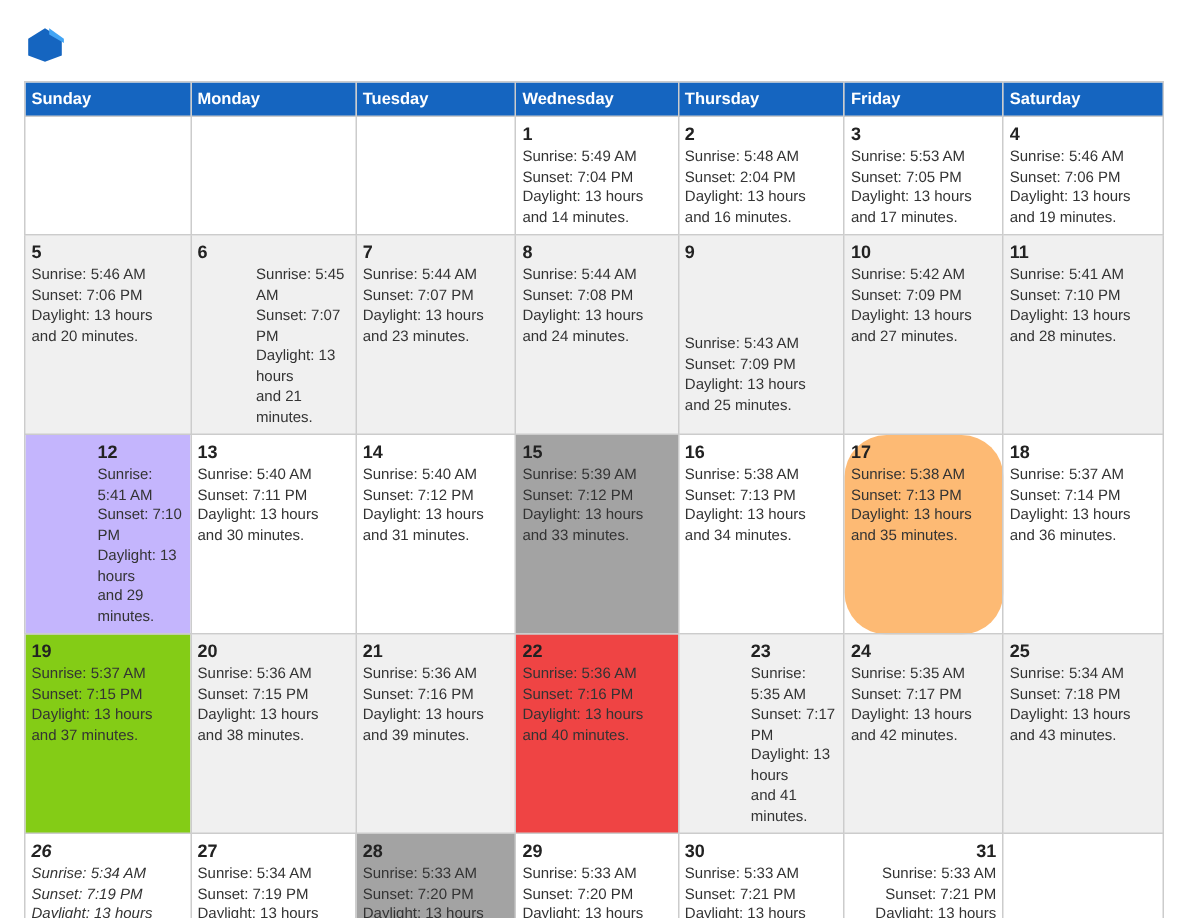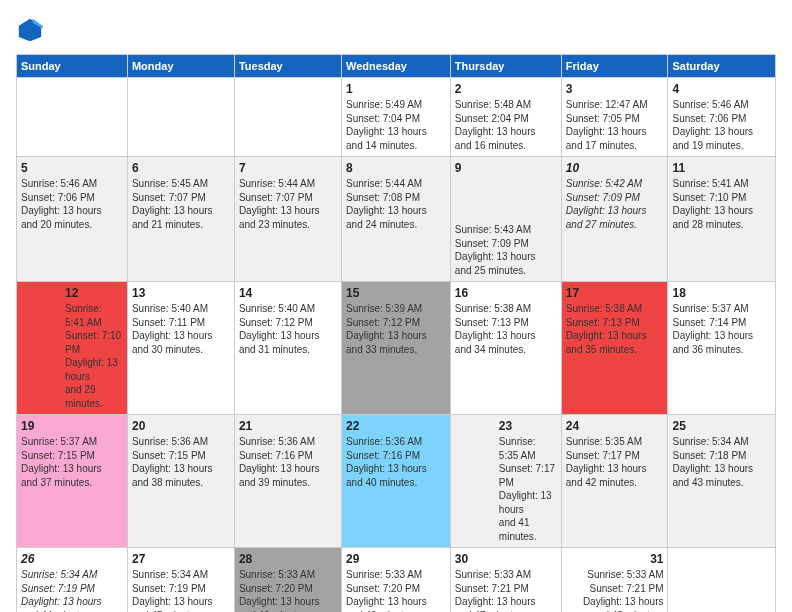--- a/index.html
+++ b/index.html
@@ -133,21 +133,21 @@
         </td>
         <td style="background: rgb(255, 255, 255);">
           <div class="day-num">2</div>
           <div class="day-info" style="white-space: pre-line;">Sunrise: 5:48 AM
 Sunset: 2:04 PM
 Daylight: 13 hours
 and 16 minutes.</div>
         </td>
         <td style="background: rgb(255, 255, 255);">
           <div class="day-num">3</div>
-          <div class="day-info" style="white-space: pre-line;">Sunrise: 12:47 AM
+          <div class="day-info" style="white-space: pre-line;">Sunrise: 5:53 AM
 Sunset: 7:05 PM
 Daylight: 13 hours
 and 17 minutes.</div>
         </td>
         <td style="background: rgb(255, 255, 255);">
           <div class="day-num">4</div>
           <div class="day-info" style="white-space: pre-line;">Sunrise: 5:46 AM
 Sunset: 7:06 PM
 Daylight: 13 hours
 and 19 minutes.</div>
@@ -156,21 +156,21 @@
       <tr class="row-even">
         <td style="background: rgb(240, 240, 240);">
           <div class="day-num">5</div>
           <div class="day-info" style="white-space: pre-line;">Sunrise: 5:46 AM
 Sunset: 7:06 PM
 Daylight: 13 hours
 and 20 minutes.</div>
         </td>
         <td style="background: rgb(240, 240, 240);">
           <div class="day-num">6</div>
-          <div class="day-info" style="white-space: pre-line;">Sunrise: 5:45 AM
+          <div class="day-info" style="white-space: pre-line; margin-left: 39px;">Sunrise: 5:45 AM
 Sunset: 7:07 PM
 Daylight: 13 hours
 and 21 minutes.</div>
         </td>
         <td style="background: rgb(240, 240, 240);">
           <div class="day-num">7</div>
           <div class="day-info" style="white-space: pre-line;">Sunrise: 5:44 AM
 Sunset: 7:07 PM
 Daylight: 13 hours
 and 23 minutes.</div>
@@ -182,37 +182,37 @@
 Daylight: 13 hours
 and 24 minutes.</div>
         </td>
         <td style="background: rgb(240, 240, 240);">
           <div class="day-num">9</div>
           <div class="day-info" style="white-space: pre-line; margin-top: 48px;">Sunrise: 5:43 AM
 Sunset: 7:09 PM
 Daylight: 13 hours
 and 25 minutes.</div>
         </td>
-        <td style="background: rgb(240, 240, 240); font-style: italic;">
+        <td style="background: rgb(240, 240, 240);">
           <div class="day-num">10</div>
           <div class="day-info" style="white-space: pre-line;">Sunrise: 5:42 AM
 Sunset: 7:09 PM
 Daylight: 13 hours
 and 27 minutes.</div>
         </td>
         <td style="background: rgb(240, 240, 240);">
           <div class="day-num">11</div>
           <div class="day-info" style="white-space: pre-line;">Sunrise: 5:41 AM
 Sunset: 7:10 PM
 Daylight: 13 hours
 and 28 minutes.</div>
         </td>
       </tr>
       <tr class="row-odd">
-        <td style="background: #ef4444; padding-left: 48px;">
+        <td style="background: #c4b5fd; padding-left: 48px;">
           <div class="day-num">12</div>
           <div class="day-info" style="white-space: pre-line;">Sunrise: 5:41 AM
 Sunset: 7:10 PM
 Daylight: 13 hours
 and 29 minutes.</div>
         </td>
         <td style="background: rgb(255, 255, 255);">
           <div class="day-num">13</div>
           <div class="day-info" style="white-space: pre-line;">Sunrise: 5:40 AM
 Sunset: 7:11 PM
@@ -233,58 +233,58 @@
 Daylight: 13 hours
 and 33 minutes.</div>
         </td>
         <td style="background: rgb(255, 255, 255);">
           <div class="day-num">16</div>
           <div class="day-info" style="white-space: pre-line;">Sunrise: 5:38 AM
 Sunset: 7:13 PM
 Daylight: 13 hours
 and 34 minutes.</div>
         </td>
-        <td style="background: #ef4444;">
+        <td style="background: #fdba74; border-radius: 28px;">
           <div class="day-num">17</div>
           <div class="day-info" style="white-space: pre-line;">Sunrise: 5:38 AM
 Sunset: 7:13 PM
 Daylight: 13 hours
 and 35 minutes.</div>
         </td>
         <td style="background: rgb(255, 255, 255);">
           <div class="day-num">18</div>
           <div class="day-info" style="white-space: pre-line;">Sunrise: 5:37 AM
 Sunset: 7:14 PM
 Daylight: 13 hours
 and 36 minutes.</div>
         </td>
       </tr>
       <tr class="row-even">
-        <td style="background: #f9a8d4;">
+        <td style="background: #84cc16;">
           <div class="day-num">19</div>
           <div class="day-info" style="white-space: pre-line;">Sunrise: 5:37 AM
 Sunset: 7:15 PM
 Daylight: 13 hours
 and 37 minutes.</div>
         </td>
         <td style="background: rgb(240, 240, 240);">
           <div class="day-num">20</div>
           <div class="day-info" style="white-space: pre-line;">Sunrise: 5:36 AM
 Sunset: 7:15 PM
 Daylight: 13 hours
 and 38 minutes.</div>
         </td>
         <td style="background: rgb(240, 240, 240);">
           <div class="day-num">21</div>
           <div class="day-info" style="white-space: pre-line;">Sunrise: 5:36 AM
 Sunset: 7:16 PM
 Daylight: 13 hours
 and 39 minutes.</div>
         </td>
-        <td style="background: #7dd3fc; margin-top: 24px;">
+        <td style="background: #ef4444; margin-top: 24px;">
           <div class="day-num">22</div>
           <div class="day-info" style="white-space: pre-line;">Sunrise: 5:36 AM
 Sunset: 7:16 PM
 Daylight: 13 hours
 and 40 minutes.</div>
         </td>
         <td style="background: rgb(240, 240, 240); padding-left: 48px;">
           <div class="day-num">23</div>
           <div class="day-info" style="white-space: pre-line;">Sunrise: 5:35 AM
 Sunset: 7:17 PM

